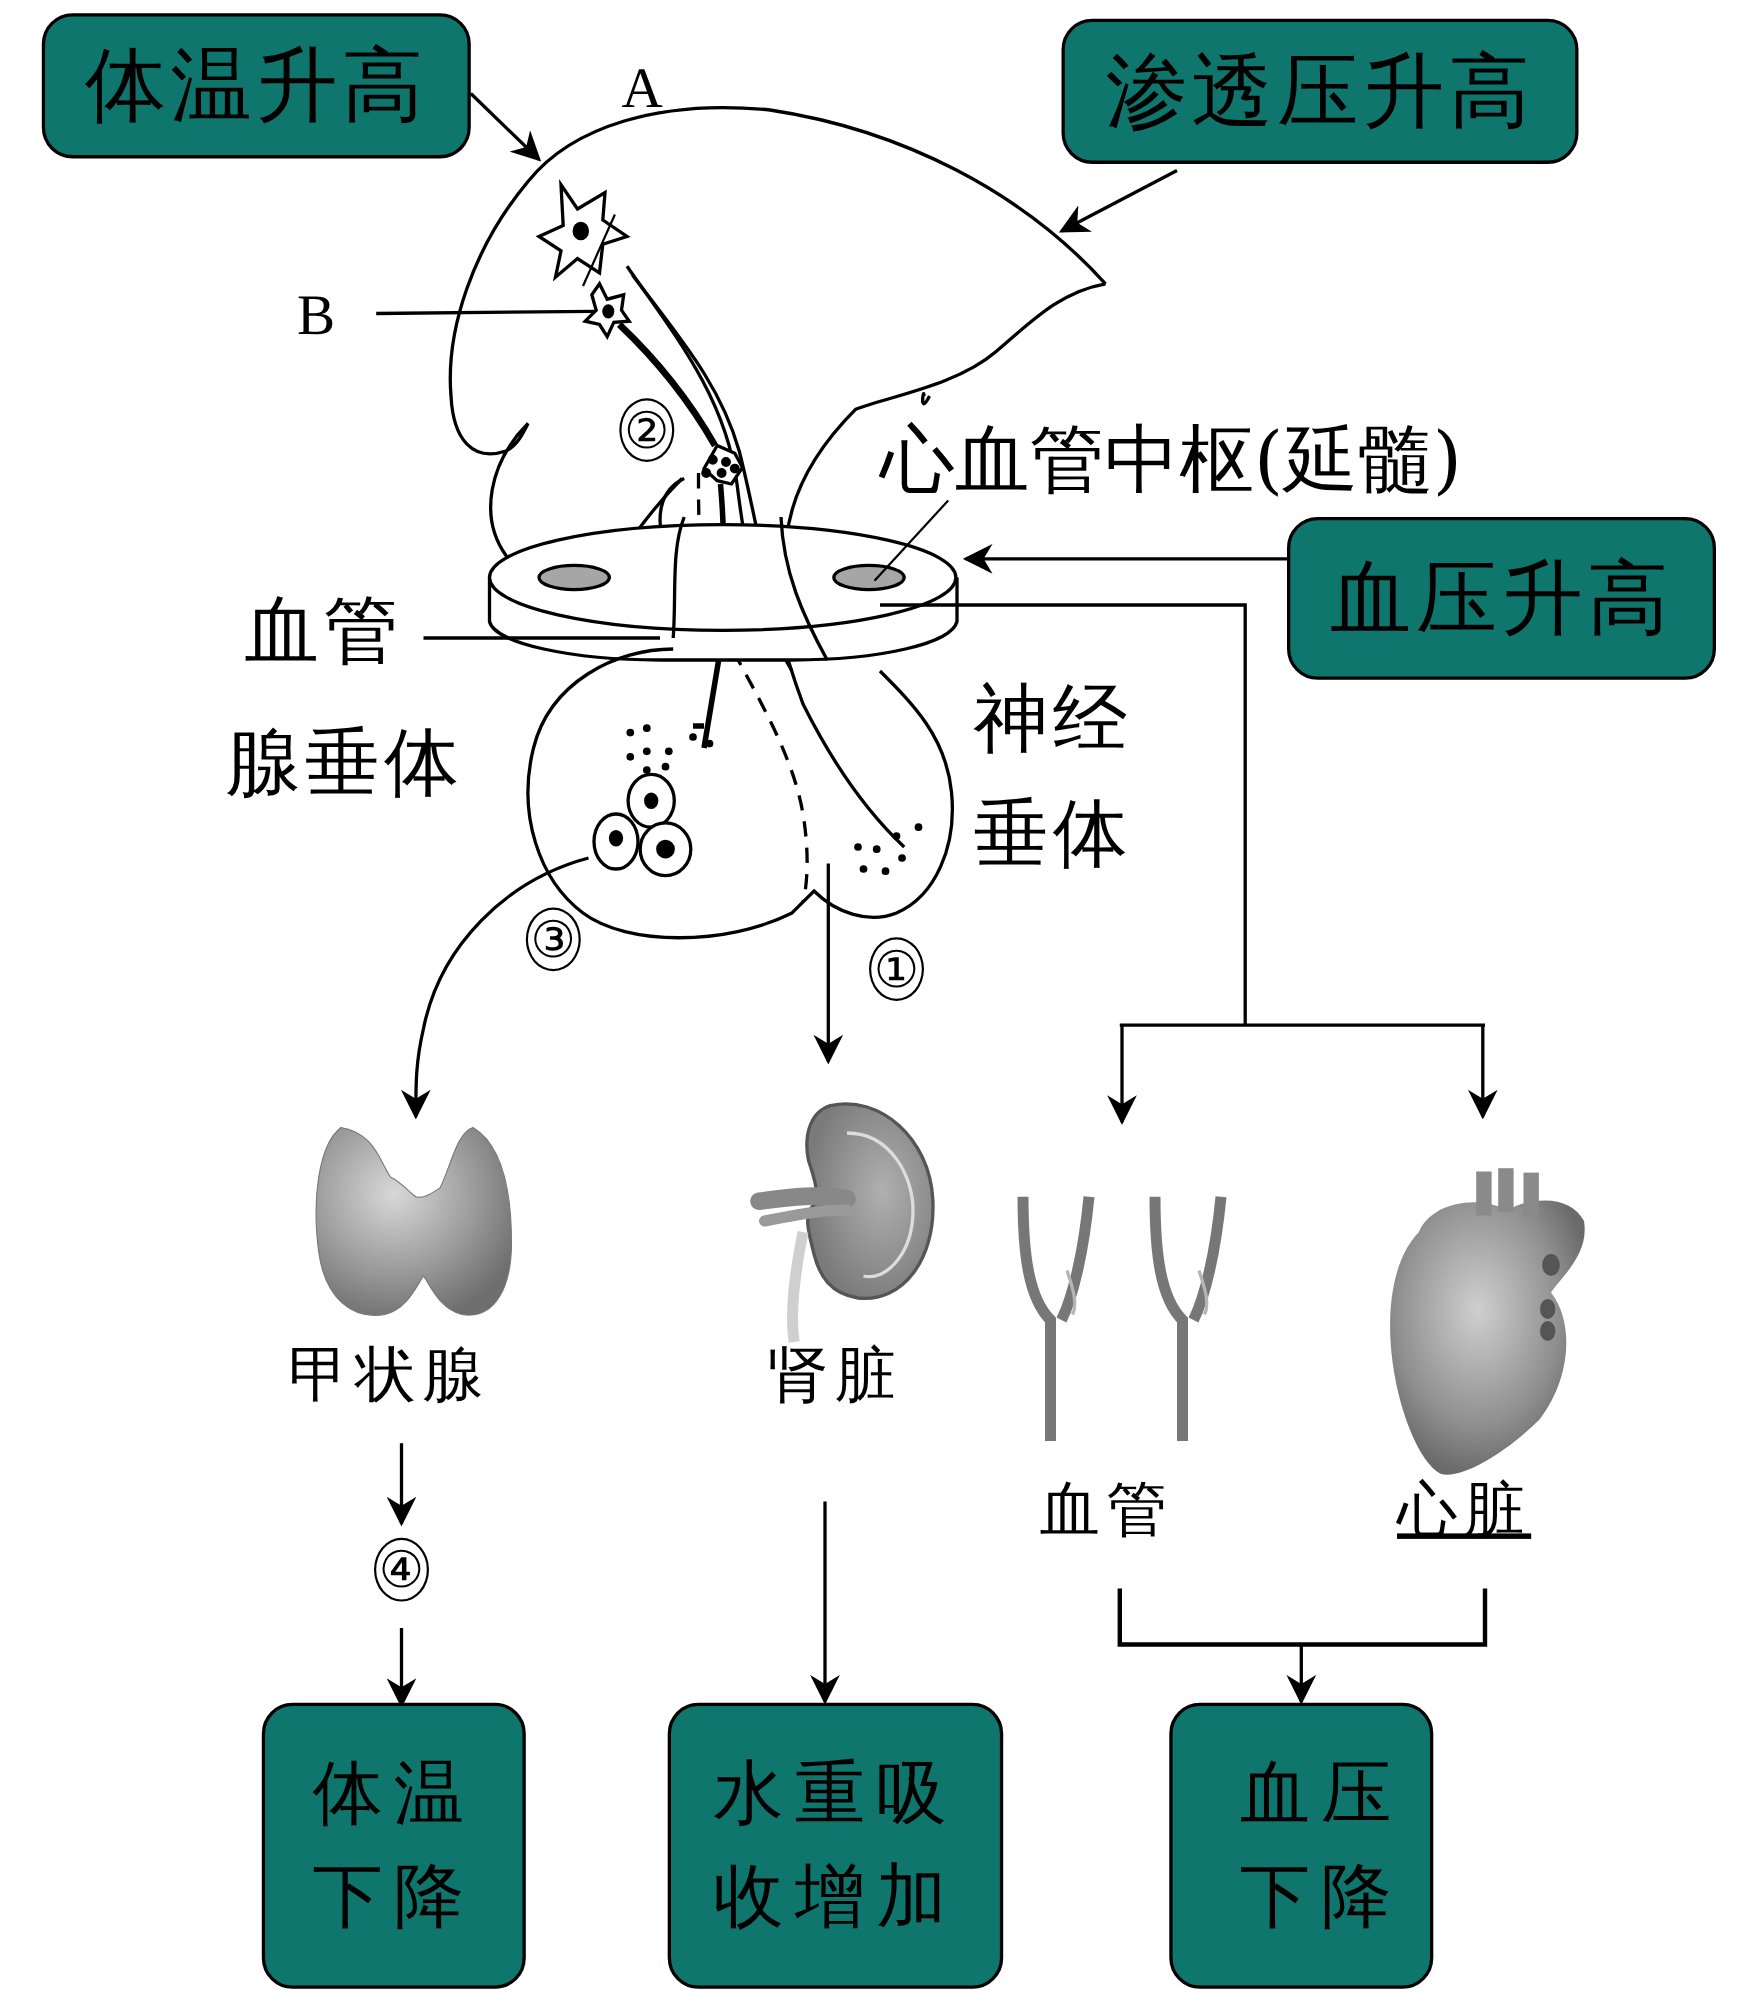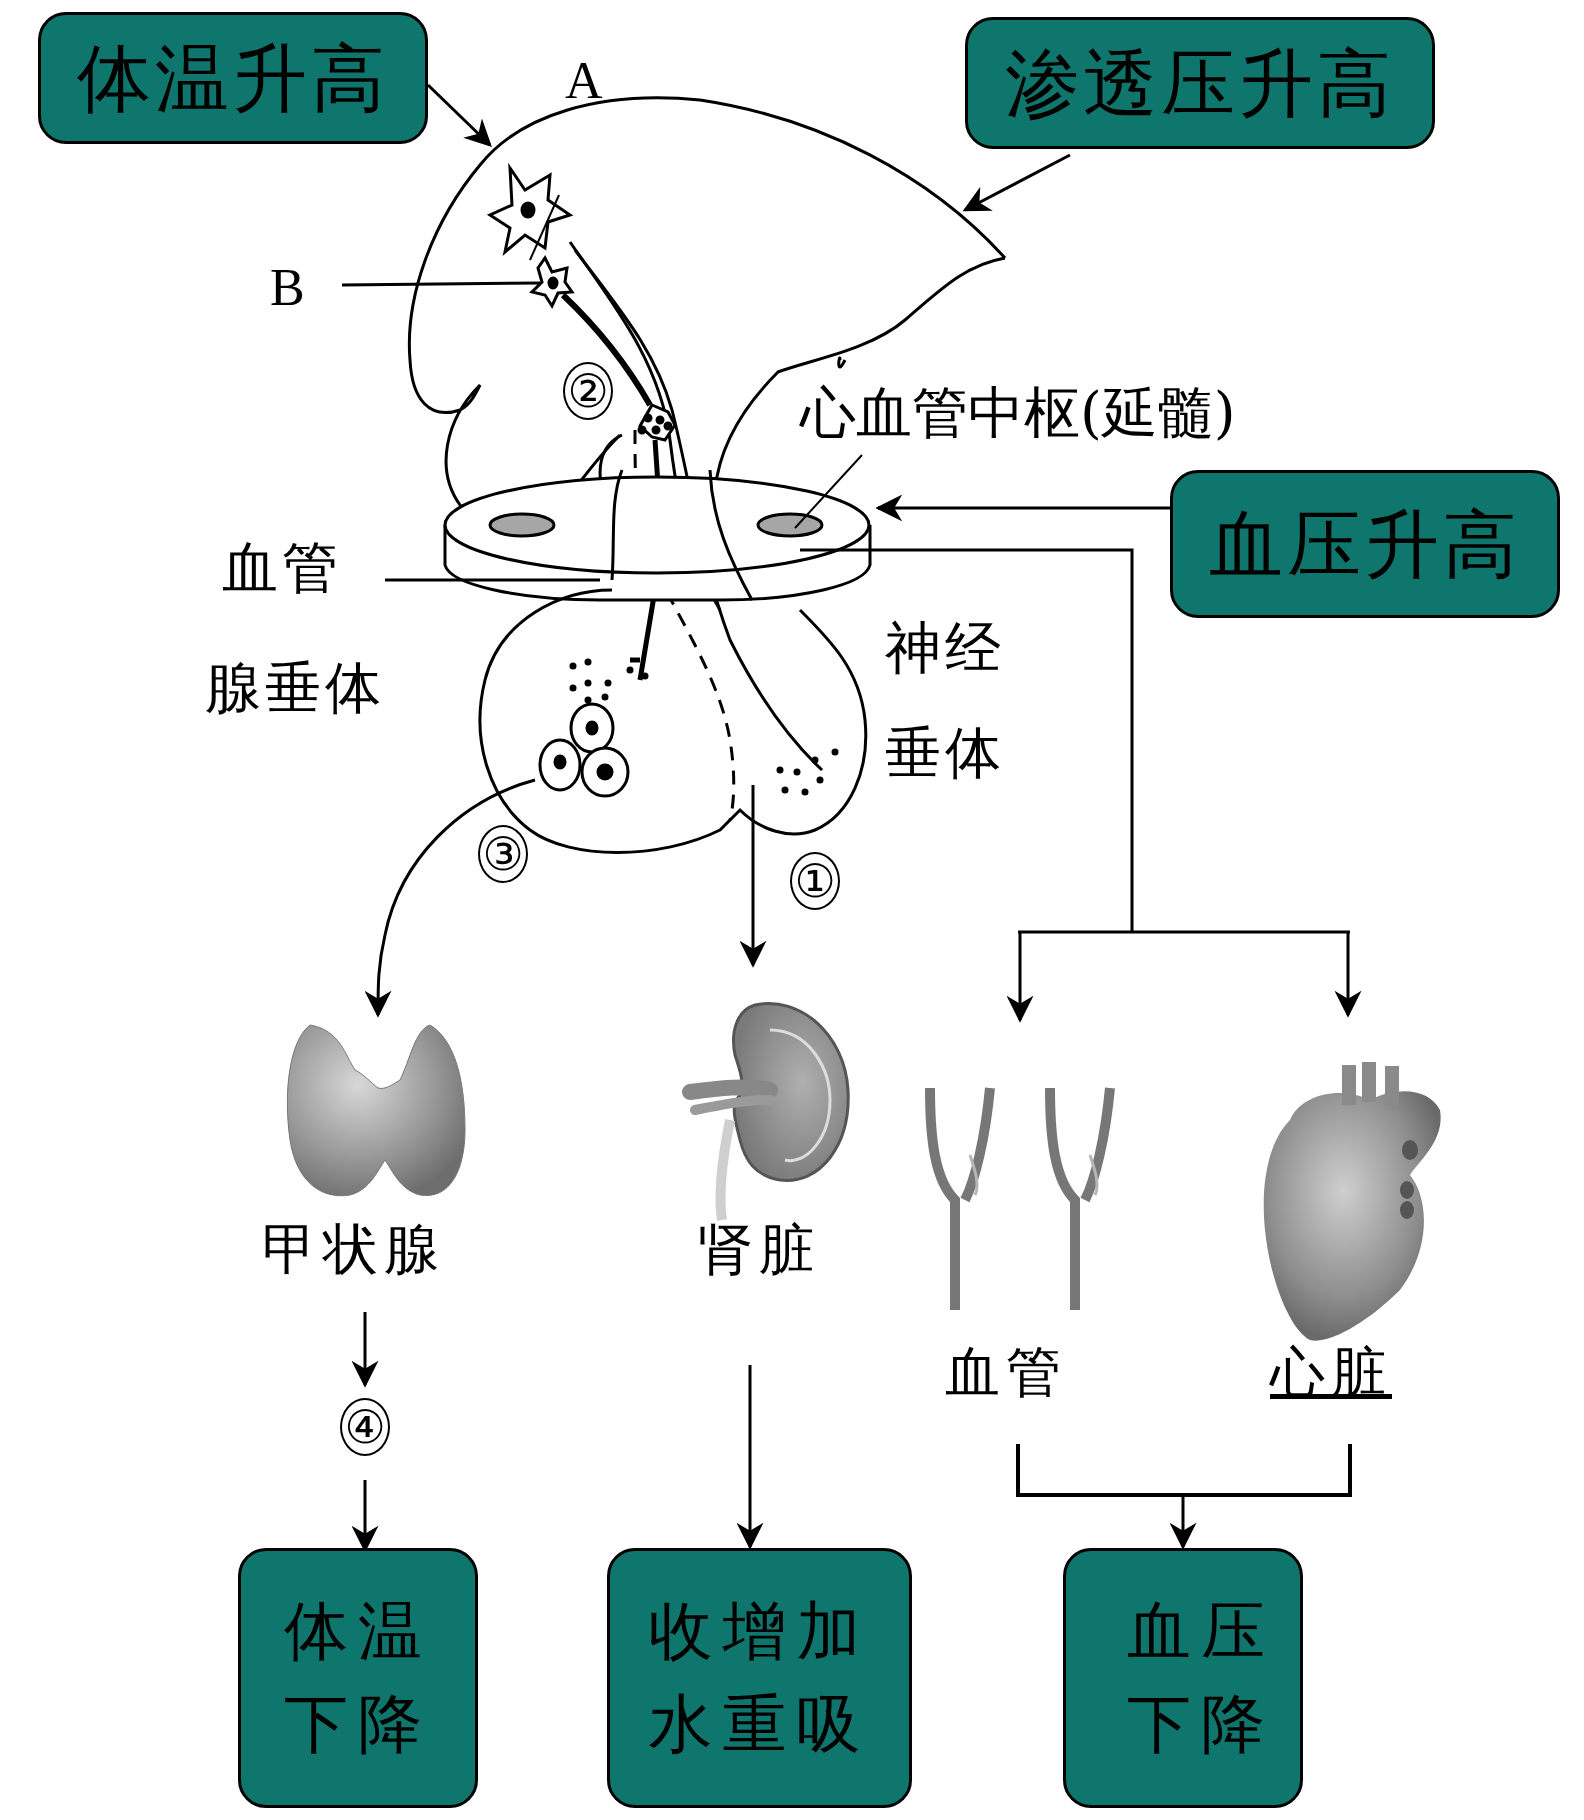--- a/index.html
+++ b/index.html
@@ -7,21 +7,21 @@
          font-family: "DejaVu Serif", "Liberation Serif", serif; color: #000; }
   svg { position: absolute; left: 0; top: 0; }
   .lbl { position: absolute; white-space: nowrap; line-height: 1; color: #000;
          font-family: "DejaVu Serif", "Liberation Serif", serif; }
   .box { position: absolute; border: 3px solid #000; border-radius: 28px; background: #0f766e;
          display: flex; align-items: center; justify-content: center; box-sizing: border-box; }
   .box .t { font-size: 74px; letter-spacing: 4px; line-height: 1; }
   .vbox { flex-direction: column; }
   .vbox .t { font-size: 64px; letter-spacing: 10px; line-height: 1.45; }
   .big { font-size: 55px; letter-spacing: 6px; }
-  .mid { font-size: 56px; letter-spacing: 4px; }
+  .mid { font-size: 68px; letter-spacing: 4px; }
   .letter { font-size: 52px; font-family: "Liberation Serif", serif; }
   .circ { position: absolute; width: 50px; height: 58px; border: 2px solid #000; border-radius: 50%;
           display: flex; align-items: center; justify-content: center; box-sizing: border-box;
           font-size: 46px; font-family: "Liberation Serif", serif; background: transparent; }
 </style>
 </head>
 <body>
 
 <svg width="1584" height="1820" viewBox="0 0 1584 1820">
   <defs>
@@ -233,19 +233,19 @@
 <span class="lbl big" style="left:262px; top:1222px;">甲状腺</span>
 <span class="lbl big" style="left:698px; top:1222px;">肾脏</span>
 <span class="lbl big" style="left:945px; top:1345px;">血管</span>
 <span class="lbl big" style="left:1270px; top:1345px;text-decoration:underline;">心脏</span>
 
 <div class="box vbox" style="left:238px; top:1548px; width:240px; height:260px;">
   <span class="t">体温</span>
   <span class="t">下降</span>
 </div>
 <div class="box vbox" style="left:607px; top:1548px; width:305px; height:260px;">
+  <span class="t">水重吸</span>
   <span class="t">收增加</span>
-  <span class="t">水重吸</span>
 </div>
 <div class="box vbox" style="left:1063px; top:1548px; width:240px; height:260px;padding-left:36px;">
   <span class="t">血压</span>
   <span class="t">下降</span>
 </div>
 
 </body></html>

